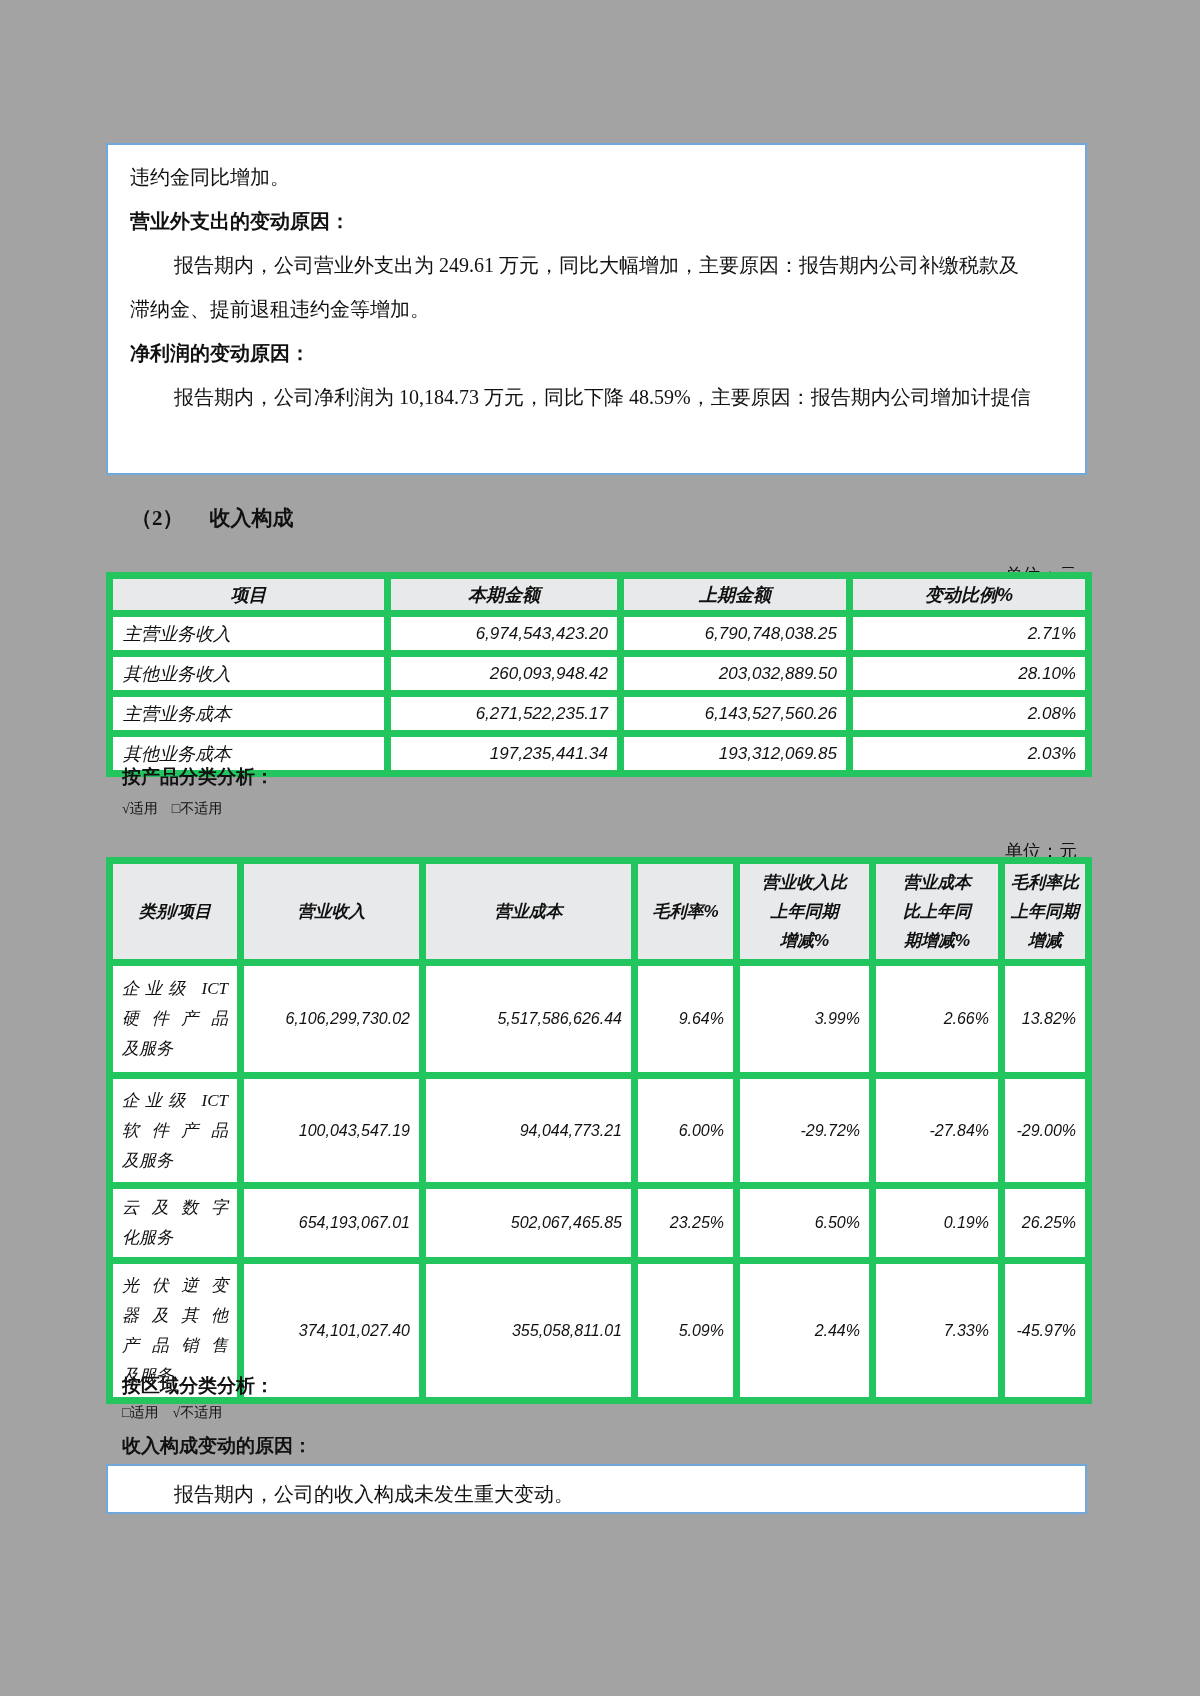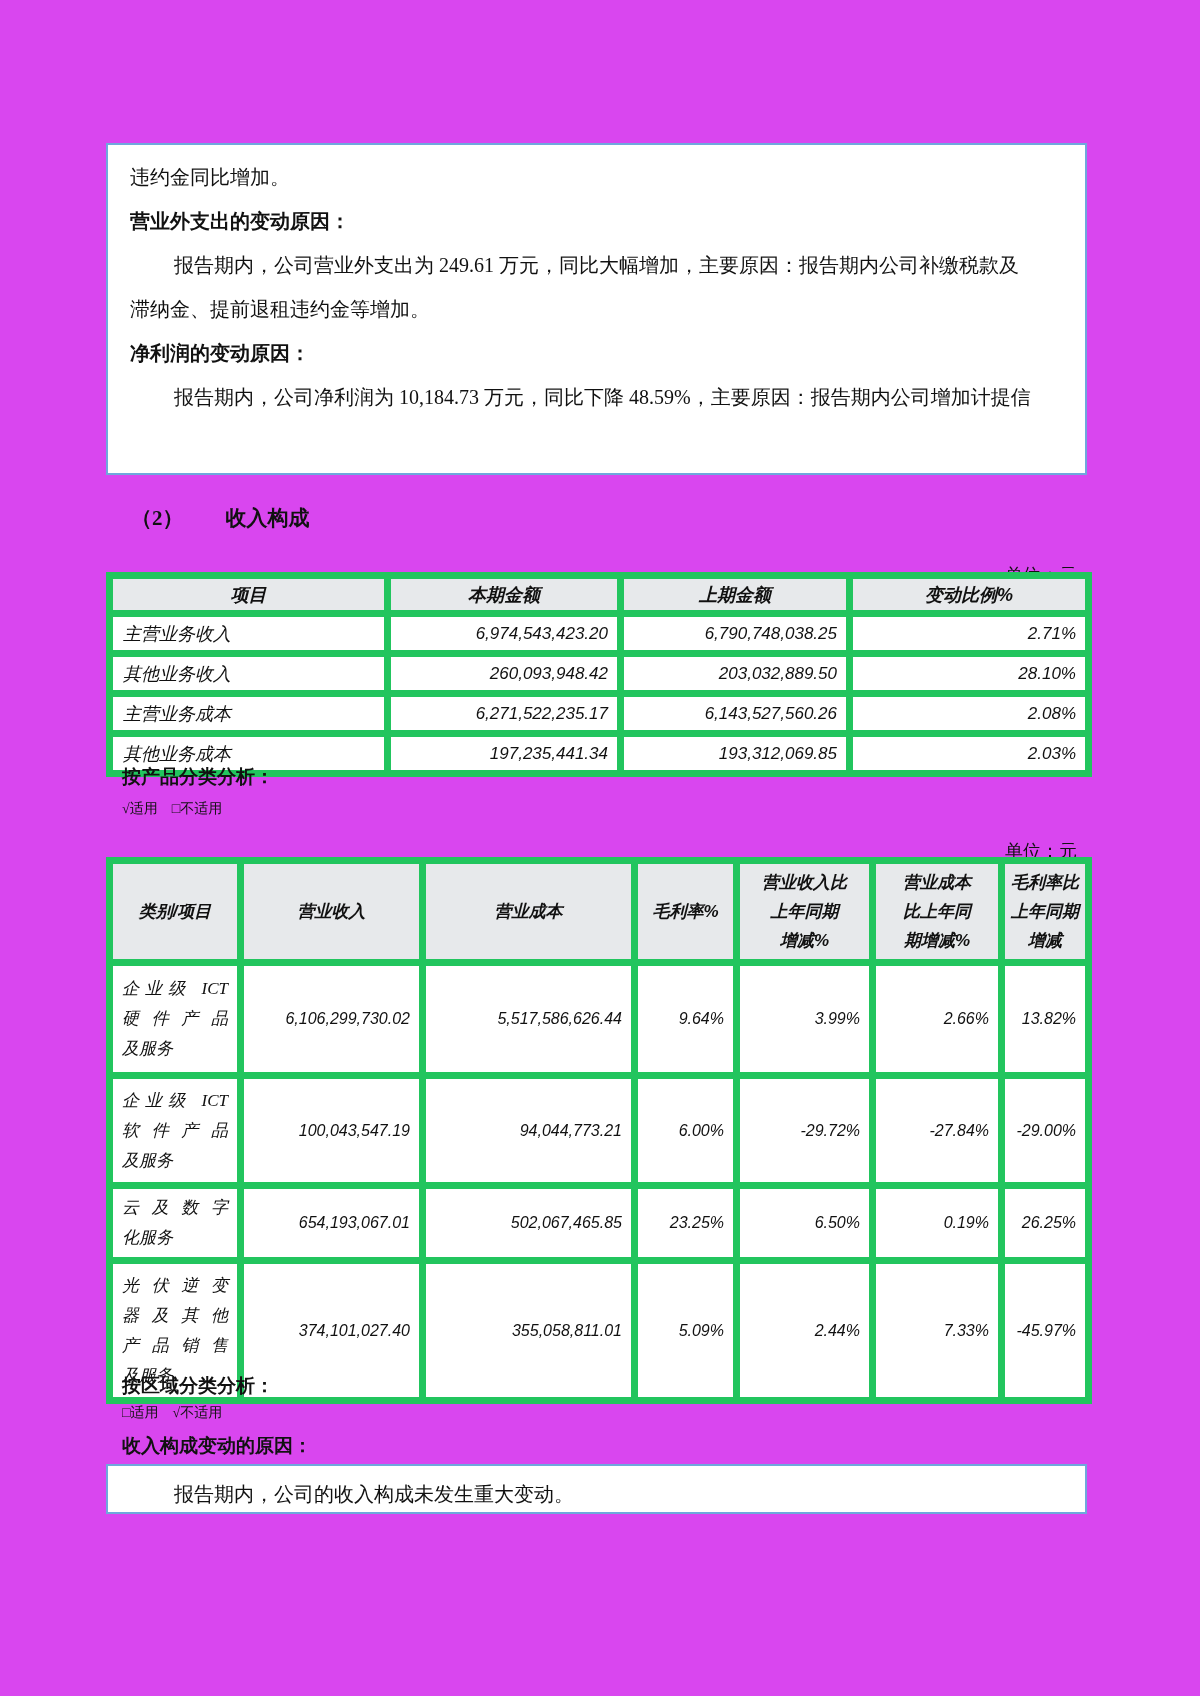--- a/index.html
+++ b/index.html
@@ -1,32 +1,32 @@
 <!DOCTYPE html>
 <html><head>
 <meta charset="utf-8">
 <style>
   html,body { margin:0; padding:0; background:#fff; }
   .page {
-    position:relative; width:1200px; height:1696px; background:#d946ef;
+    position:relative; width:1200px; height:1696px; background:#a3a3a3;
     font-family:"Liberation Serif","DejaVu Serif",serif; color:#111;
     overflow:hidden;
   }
   
   .note-box {
     position:absolute; left:106px; width:981px; box-sizing:border-box;
     border:2px solid #6fa8dc; background:#fff;
   }
   #top-box { top:143px; height:332px; padding:10px 22px; }
   #top-box .nline { font-size:20px; line-height:44px; white-space:nowrap; }
   .nline.bold { font-weight:bold; font-family:"Liberation Sans","DejaVu Sans",sans-serif; }
   .nline.indent { text-indent:44px; }
 
   #section-heading { position:absolute; left:131px; top:504px; font-size:21px; font-weight:bold; }
-  #section-heading .sec-title { margin-left:42px; }
+  #section-heading .sec-title { margin-left:26px; }
 
   .unit { position:absolute; left:107px; width:970px; text-align:right; font-size:18px;margin-top:19px; }
   #unit1 { top:544px; }
   #unit2 { top:820px; }
 
   table { border-collapse:collapse; table-layout:fixed; position:absolute; left:106px; width:981px; background:#fff; }
   table { border:2px solid #7ba7d7; }
   th, td { border:7px solid #22c55e; overflow:hidden;font-style:italic; }
   th {
     background:#e7e9eb; font-family:"Liberation Sans","DejaVu Sans",sans-serif;

